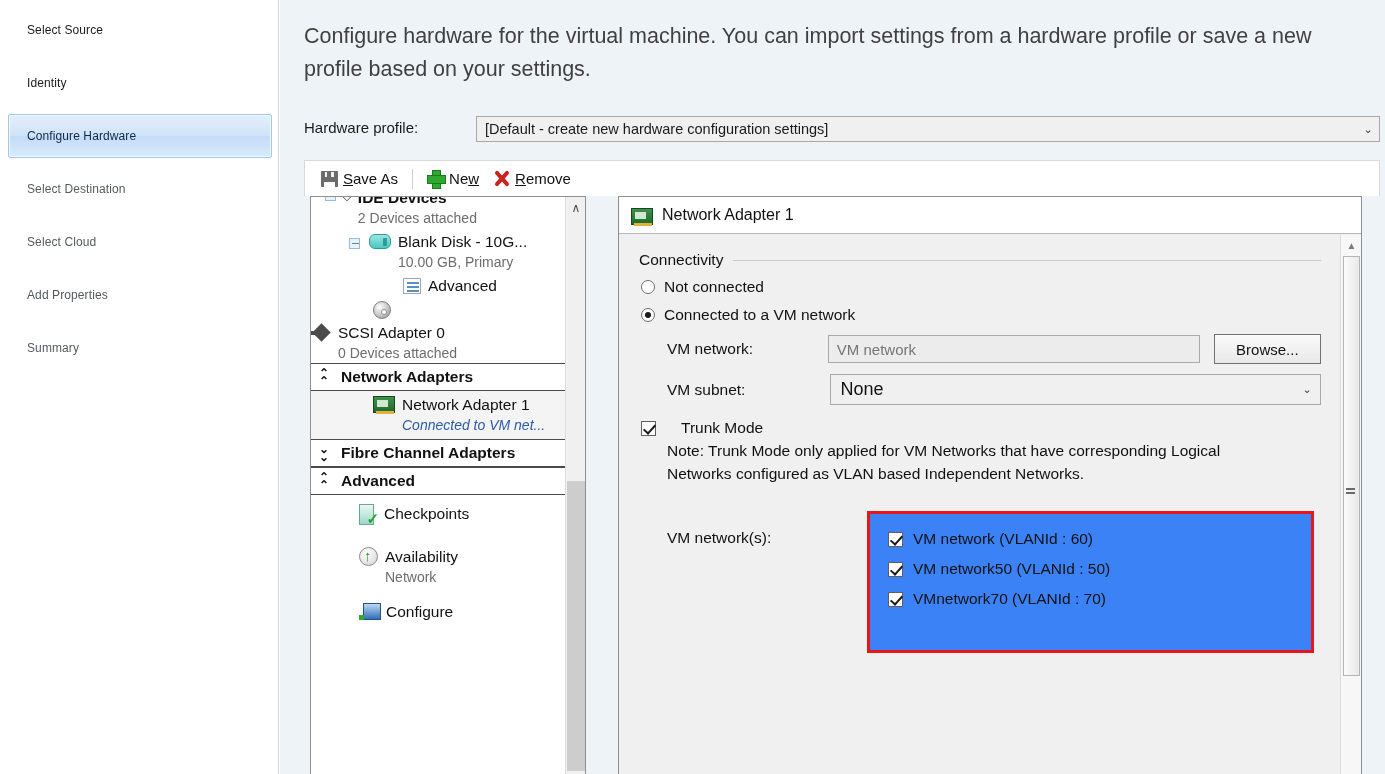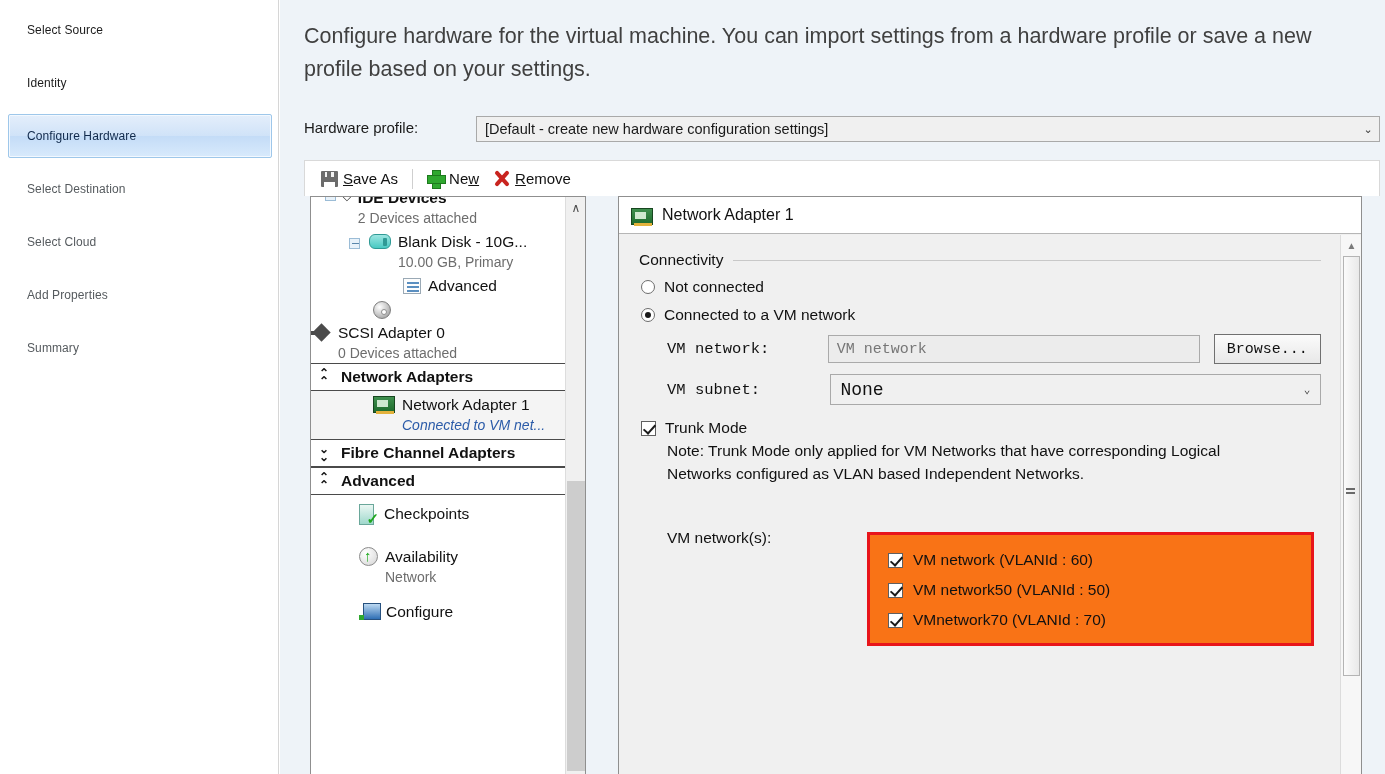--- a/index.html
+++ b/index.html
@@ -206,21 +206,21 @@
   }
   .group-title .rule{ flex:1; height:1px; background:#c8c8c8; }
 
   .radio-row{ display:flex; align-items:center; gap:9px; margin:0 0 10px 2px; font-size:15.5px; color:#111; }
   .radio{
     width:14px;height:14px;border-radius:50%;border:1px solid #6d6d6d;background:#fff;
     position:relative; flex:none;
   }
   .radio.on::after{content:"";position:absolute;left:3px;top:3px;width:6px;height:6px;border-radius:50%;background:#1a1a1a;}
 
-  .field-row{ display:flex; align-items:center; margin:0 0 10px 28px;font-family:Liberation Mono, monospace; }
+  .field-row{ display:flex; align-items:center; margin:0 0 10px 28px; }
   .field-row .flabel{ width:200px; font-size:15.5px; color:#111; }
   .txtbox{
     width:460px;height:28px;background:#ececec;border:1px solid #aaa;
     display:flex;align-items:center;padding-left:8px;
     font-size:15px;color:#767676;
   }
   .btn{
     width:133px;height:30px;margin-left:14px;
     background:linear-gradient(#fbfbfb,#e8e8e8);
     border:1px solid #707070;
@@ -235,32 +235,31 @@
   .combobox .chev{ width:26px;text-align:center;font-size:11px;color:#3b3b3b; }
 
   .chk{
     width:15px;height:15px;background:#fff;border:1px solid #5f5f5f;
     position:relative; flex:none;
   }
   .chk.on::after{
     content:"";position:absolute;left:4px;top:0px;width:5px;height:10px;
     border:solid #1a1a1a;border-width:0 2px 2px 0;transform:rotate(42deg);
   }
-  .trunk-row{ display:flex; align-items:center; gap:9px; margin:14px 0 2px 2px; font-size:15.5px; color:#111; }
+  .trunk-row{ display:flex; align-items:center; gap:25px; margin:14px 0 2px 2px; font-size:15.5px; color:#111; }
   .note{
     margin-left:28px; font-size:15.5px; color:#111; line-height:23px; width:600px;
   }
 
   #vmnets-row{ display:flex; margin-top:26px; }
   #vmnets-label{ width:200px; font-size:15.5px; color:#111; padding-top:18px; margin-left:28px; }
   #vmnets-box{
-    width:447px;height:114px;background:#f97316;
+    width:447px;height:142px;background:#3b82f6;
     border:3px solid #e8151a;
     padding:10px 0 0 18px;
-    margin-top:21px;
   }
   .vmnet-item{ display:flex; align-items:center; gap:10px; height:30px; font-size:15.5px; color:#111; }
 
   
   #detail-scroll{
     position:absolute;right:0;top:38px;width:21px;bottom:0;
     background:#f7f7f7;border-left:1px solid #dcdcdc;
   }
   #detail-scroll .arrow-up{
     position:absolute;left:0;top:0;width:21px;height:20px;

